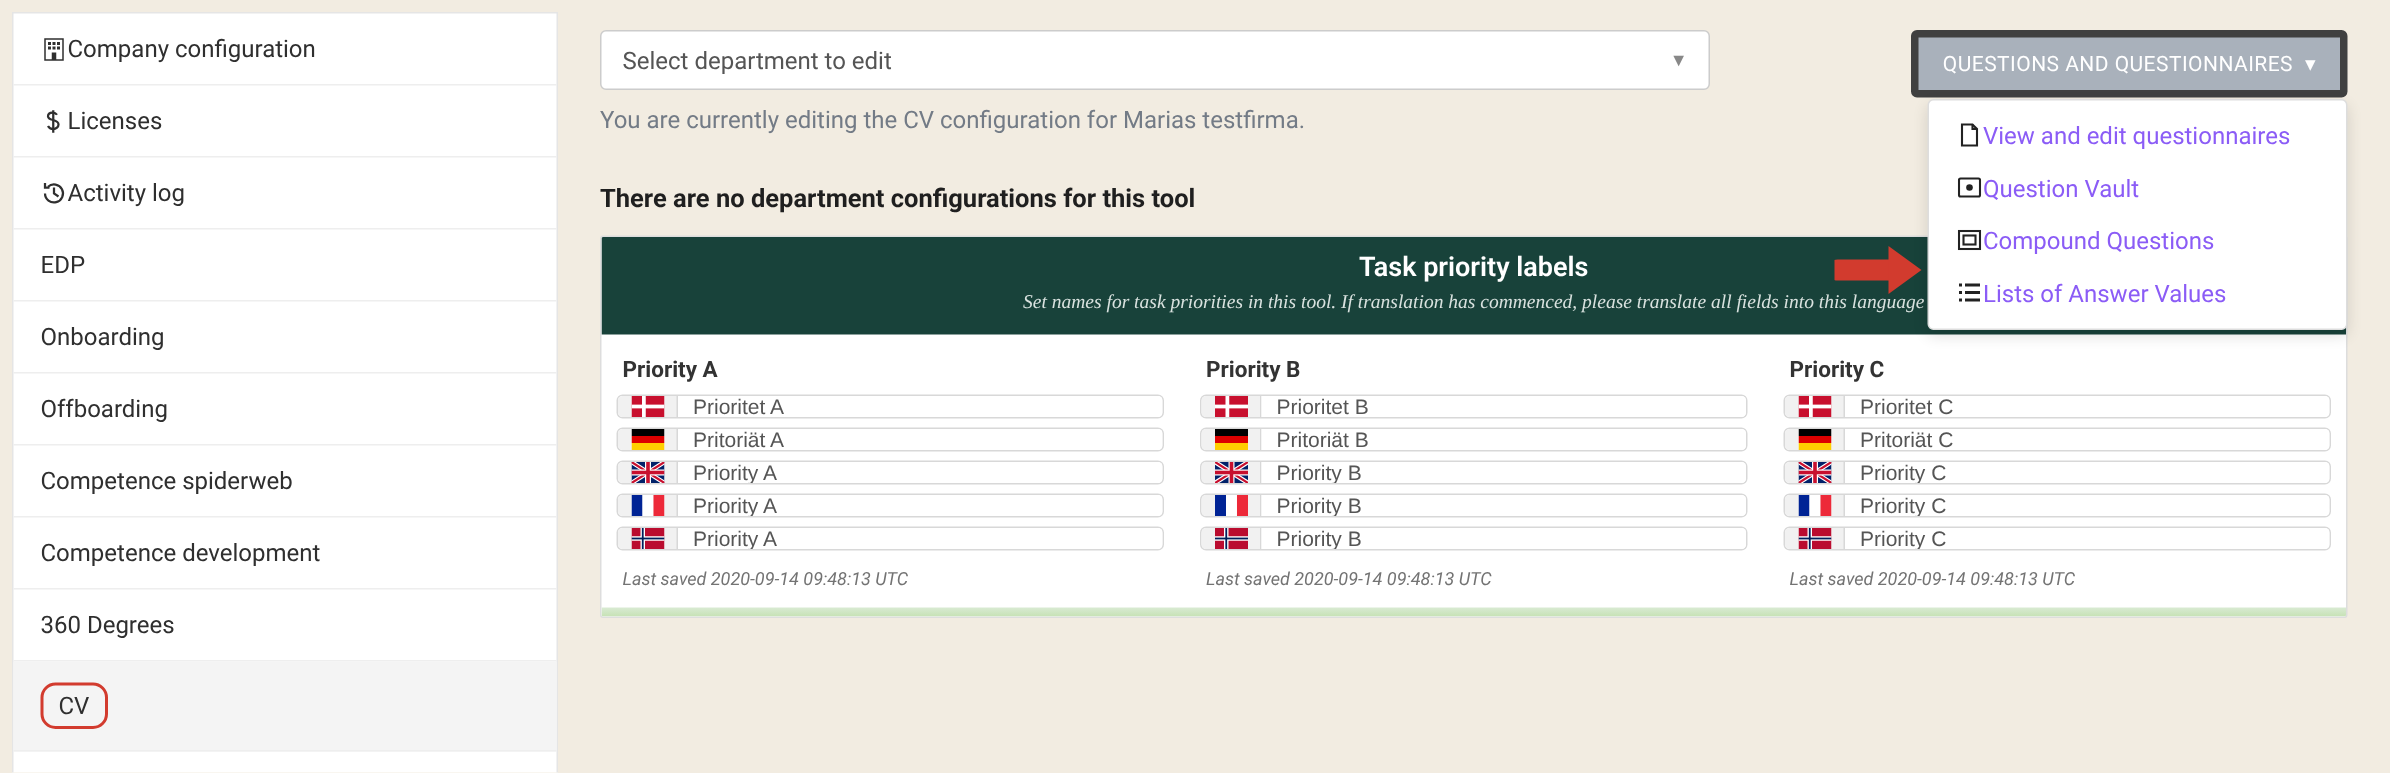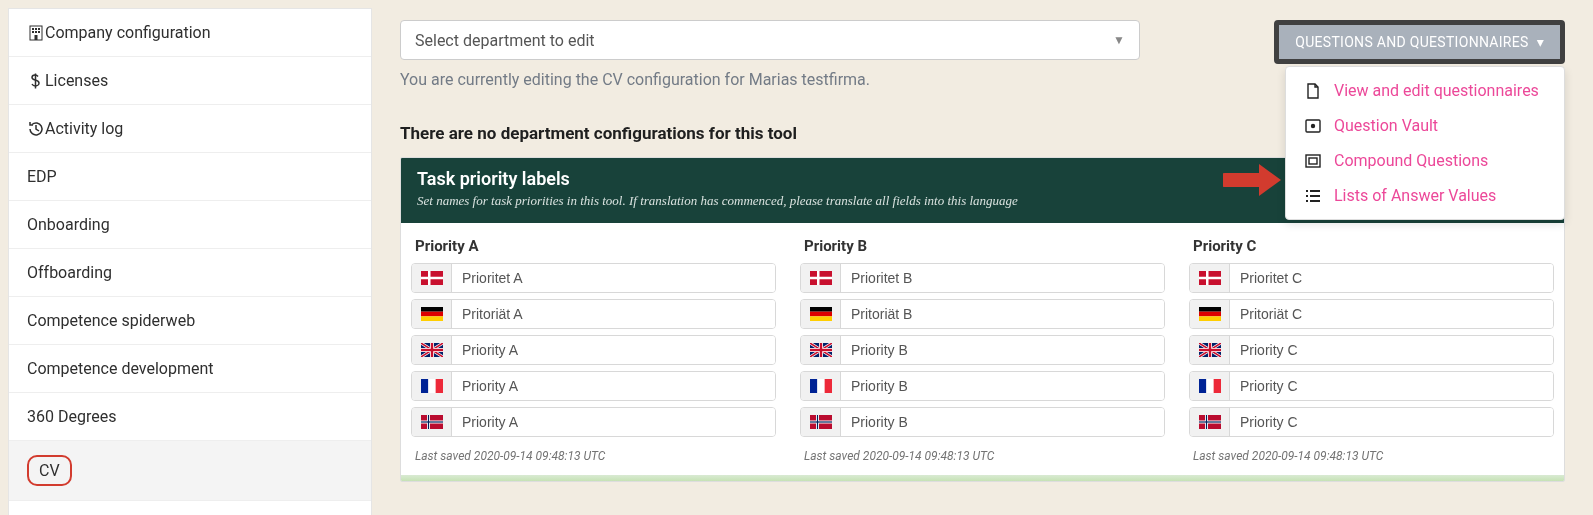--- a/index.html
+++ b/index.html
@@ -77,36 +77,37 @@
     margin-top: 14px;
     border: 1px solid #ddd;
     background: #fff;
     border-radius: 2px;
     overflow: hidden;
   }
   .panel-header {
     background: #18423a;
     color: #fff;
     padding: 10px 16px 14px 16px;
+    text-align: center;
   }
   .panel-header .title { font-size: 18px; font-weight:600; }
   .panel-header .subtitle { font-size: 13px; font-style: italic; color: #d9e2df; margin-top:4px;font-family:Liberation Serif, serif; }
   .panel-body {
     display:flex;
     padding: 14px 10px 8px 10px;
     gap: 24px;
   }
   .col { flex:1; }
   .col-title { font-weight:700; font-size:15px; color:#333; margin-bottom:8px; padding-left:4px; }
   .field-row {
     display:flex; align-items:center; gap:0;
     border:1px solid #d8d8d8;
     border-radius:4px;
     margin-bottom:6px;
-    height:30px;
+    height:16px;
     overflow:hidden;
   }
   .flag-box {
     width: 40px; height:100%;
     background:#f1f1f1;
     border-right:1px solid #d8d8d8;
     display:flex; align-items:center; justify-content:center;
   }
   .field-input {
     flex:1;
@@ -146,24 +147,24 @@
     top: 46px;
     background:#fff;
     border:1px solid #ddd;
     border-radius:4px;
     box-shadow: 0 4px 10px rgba(0,0,0,.12);
     min-width: 280px;
     padding: 6px 0;
     z-index: 10;
   }
   .dd-item {
-    display:flex; align-items:center; gap:12px;
+    display:flex; 
     padding: 8px 18px;
     font-size:16px;
-    color:#ec4899;
+    color:#8b5cf6;
     cursor:pointer;
   }
   .dd-item .mi { width:18px; height:18px; display:inline-flex; align-items:center; justify-content:center; color:#222; }
   
   .arrow-annot {
     position:absolute;
     right: 310px;
     top: 160px;
     width: 60px; height: 40px;
     z-index: 20;

